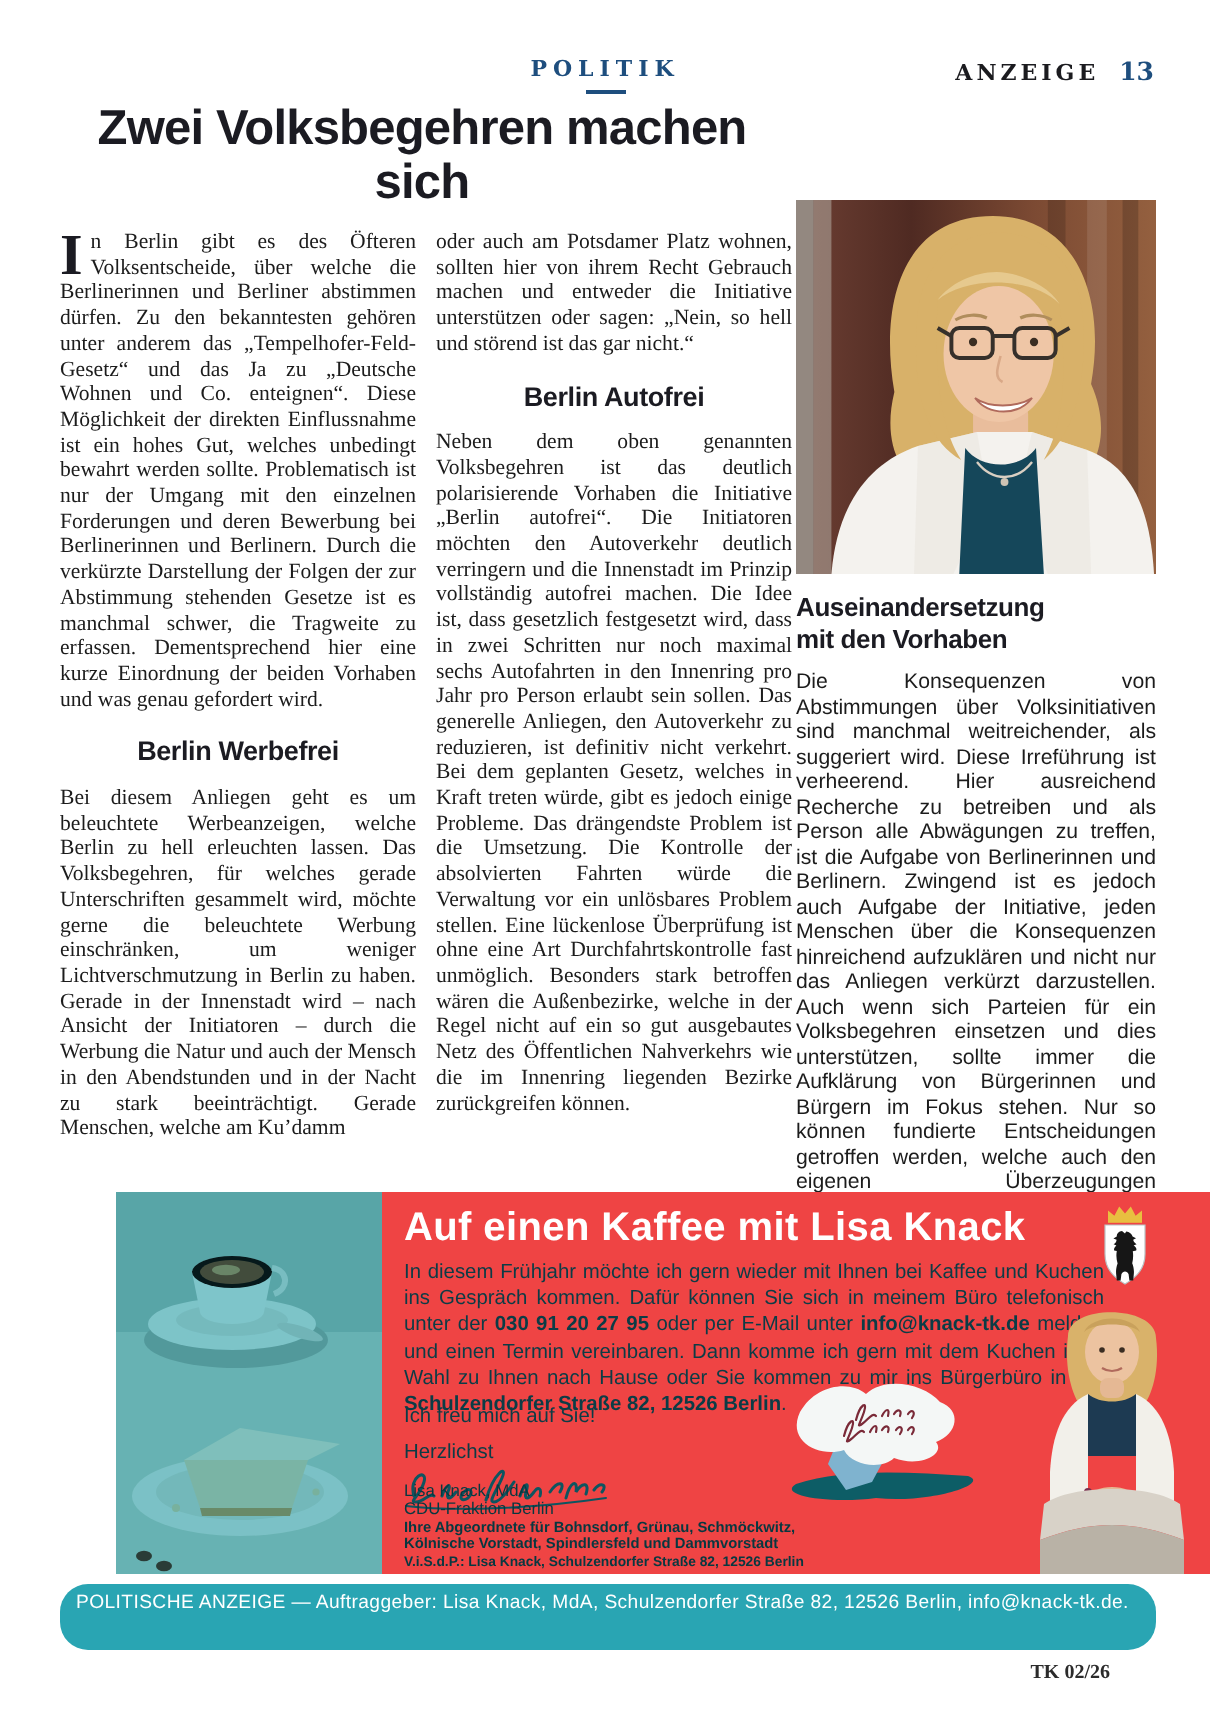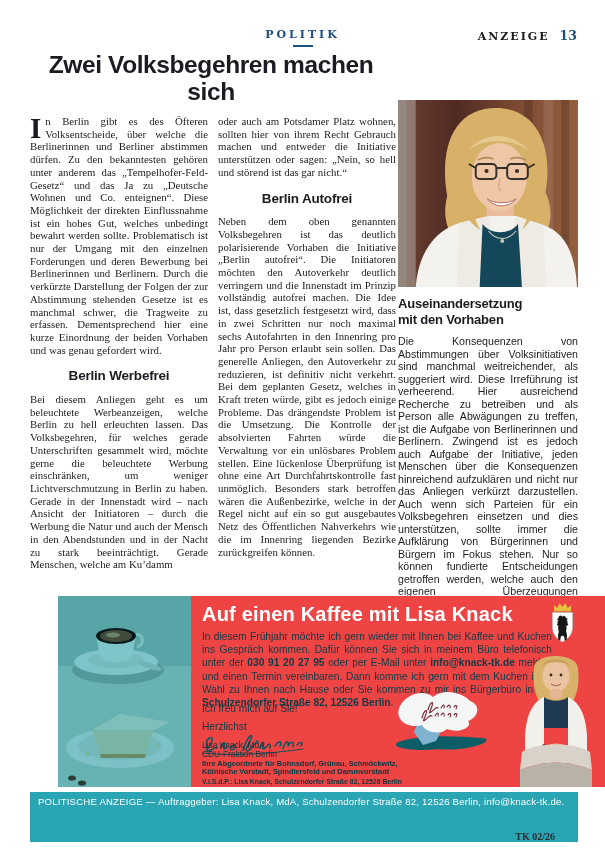--- a/index.html
+++ b/index.html
@@ -47,22 +47,22 @@
   .ad-signature { position:absolute; left:141px; top:134px; }
   .ad-credits { position:absolute; left:144px; top:145px; color:#073840; }
   .ad-credits .cname { font-size:8.4px; font-weight:400; line-height:9.4px; }
   .ad-credits .cdistrict { font-size:7.4px; font-weight:800; line-height:8.6px; }
   .ad-credits .cvisdp { font-size:6.9px; font-weight:600; line-height:9px; }
   .bear { position:absolute; right:32px; top:5px; }
   .map { position:absolute; left:322px; top:90px; }
   .sitting-photo { position:absolute; left:448px; top:52px; }
 
   
-  .strip { position:absolute; left:30px; top:792px; width:548px; height:50px; background:#29a5b3;
-           color:#ffffff; font-size:9.6px; line-height:12.5px; padding:4px 8px; letter-spacing:0.2px; }
+  .strip { position:absolute; left:30px; top:792px; width:548px; height:33px; background:#29a5b3;
+           color:#ffffff; font-size:9.6px; line-height:12.5px; padding:4px 8px; letter-spacing:0.2px;border-radius:14px; }
 
   .issue-code { position:absolute; top:831px; right:50px; font-family:"Liberation Serif","DejaVu Serif",serif;
                 font-weight:700; font-size:10px; color:#2b2b2b; }
 </style>
 </head>
 <body>
 
 <div class="page">
 
   <div class="kicker">POLITIK</div>

